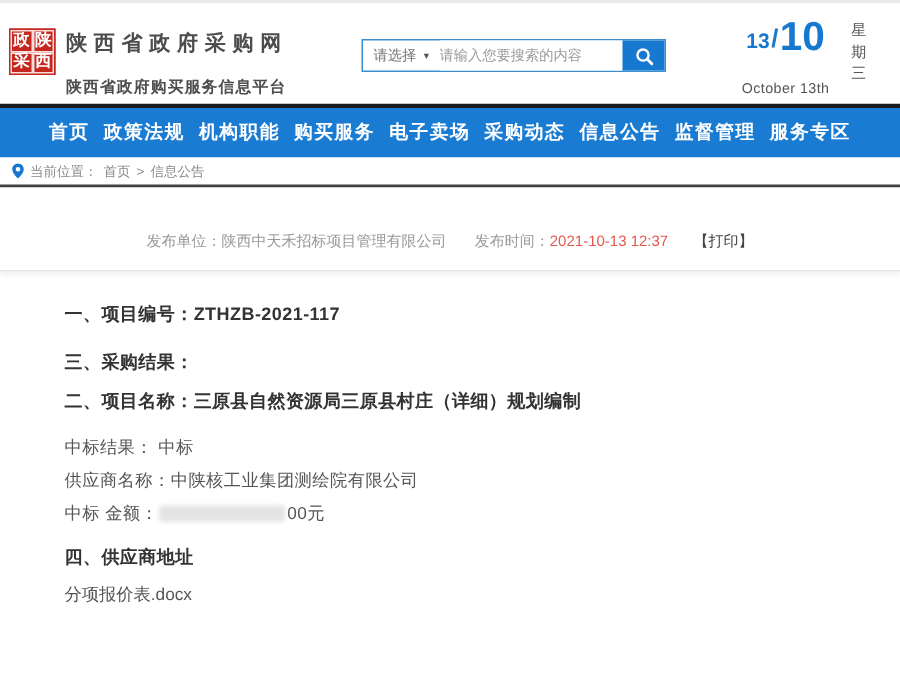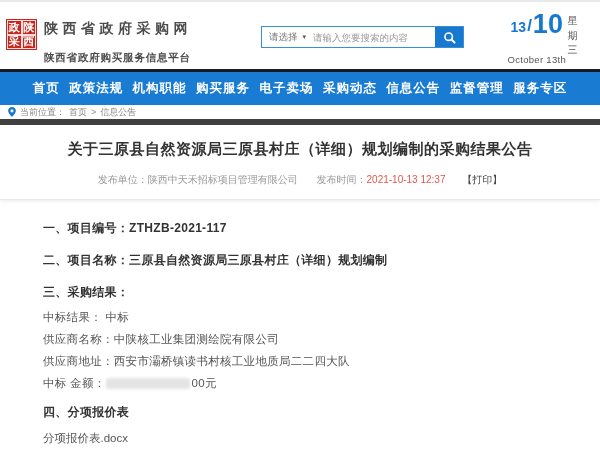--- a/index.html
+++ b/index.html
@@ -10,51 +10,51 @@
   
   .top-header { position:relative; height:67px; background:#fff; }
   .logo { position:absolute; left:6px; top:17px; width:31px; height:31px; background:#c5271f;
           border:1px solid #c5271f; display:grid; grid-template-columns:1fr 1fr; grid-template-rows:1fr 1fr; }
   .logo span { display:flex; align-items:center; justify-content:center; color:#fff; font-weight:bold;
                font-size:11px; line-height:1; border:0.5px solid rgba(255,255,255,.85); }
   .site-titles { position:absolute; left:44px; top:18px; }
   .site-title { font-size:14px; font-weight:bold; color:#4d4d4d; letter-spacing:4.5px; white-space:nowrap;text-align:center; }
   .site-subtitle { font-size:10.5px; font-weight:bold; color:#4d4d4d; letter-spacing:0.8px; margin-top:13px; white-space:nowrap; }
 
-  .search-group { position:absolute; left:261px; top:24px; width:203px; height:22px; display:flex;
+  .search-group { position:absolute; left:241px; top:24px; width:203px; height:22px; display:flex;
                   border:1px solid #3a8ed2; background:#fff; }
   .search-select { display:flex; align-items:center; gap:5px; padding:0 7px 0 7px; font-size:9.5px; color:#777;
                    cursor:pointer; white-space:nowrap; }
   .caret { font-size:7px; color:#555; }
   .search-input { flex:1; border:none; outline:none; font-size:9.5px; color:#333; min-width:0;
                   font-family:"Liberation Sans","DejaVu Sans",sans-serif; }
   .search-input::placeholder { color:#9a9a9a; }
   .search-btn { width:28px; background:#1778cf; border:none; display:flex; align-items:center;
                 justify-content:center; cursor:pointer; }
 
   .date-block { position:absolute; right:22px; top:9px; display:flex; align-items:flex-start; }
   .date-nums { text-align:center; }
   .date-line { display:flex; align-items:flex-end; justify-content:center; color:#1778cf; font-weight:bold; }
   .d-day { font-size:14px; line-height:1.6; }
   .d-sep { font-size:17px; line-height:1.35; margin:0 1px; }
   .d-month { font-size:27px; line-height:1; }
   .date-en { font-size:9.5px; color:#555; margin-top:16px; letter-spacing:0.3px; white-space:nowrap; }
-  .weekday { margin-left:1px; margin-top:3px; width:11px; font-size:10px; color:#555;
+  .weekday { margin-left:14px; margin-top:3px; width:11px; font-size:10px; color:#555;
              word-break:break-all; line-height:1.45; text-align:center; }
 
   
   .nav-strip { height:3px; background:#191a22; }
   .main-nav { height:33px; background:#1a7bd3; display:flex; align-items:center;
               justify-content:space-around; padding:0 28px; }
   .main-nav a { color:#fff; font-size:12.5px; font-weight:bold; text-decoration:none; white-space:nowrap;
                 letter-spacing:1px; cursor:pointer; }
 
   
   .breadcrumb { height:20px; display:flex; align-items:center; padding-left:8px; gap:4px;
-                font-size:9px; color:#8a8a8a; background:#fff; border-bottom:6px solid #404040; }
+                font-size:9px; color:#8a8a8a; background:#fff; border-bottom:2px solid #404040; }
   .crumb-link { color:#8a8a8a; cursor:pointer; }
 
   
   .title-card { background:#fff; padding-top:15px; padding-bottom:12px; text-align:center;
                 border-bottom:1px solid #e8e8e8; box-shadow:0 2px 3px rgba(0,0,0,.06); }
   .article-title { font-size:15px; font-weight:bold; color:#333; letter-spacing:0.5px; }
   .article-meta { margin-top:14px; font-size:10px; color:#999; }
   .article-meta .v { color:#999; }
   .meta-time { color:#e2574c; margin-right:14px; }
   .print-btn { color:#444; cursor:pointer; }
@@ -131,36 +131,34 @@
     <svg width="8" height="10" viewBox="0 0 10 13">
       <path d="M5 0C2.2 0 0 2.2 0 5c0 3.5 5 8 5 8s5-4.5 5-8C10 2.2 7.8 0 5 0zm0 7A2 2 0 1 1 5 3a2 2 0 0 1 0 4z" fill="#1778cf"></path>
     </svg>
     <span>当前位置：</span>
     <span class="crumb-link">首页</span>
     <span>&gt;</span>
     <span class="crumb-link">信息公告</span>
   </div>
 
   <div class="title-card">
-    <div class="article-title">关于三原县自然资源局三原县村庄（详细）规划编制的采购结果公告</div>
     <div class="article-meta">
       <span>发布单位：</span><span class="v">陕西中天禾招标项目管理有限公司</span><span class="meta-gap"></span>
       <span>发布时间：</span><span class="meta-time">2021-10-13 12:37</span>
       <span class="print-btn">【打印】</span>
     </div>
   </div>
 
   <div class="content">
     <div class="sec-line mb14">一、项目编号：ZTHZB-2021-117</div>
+    <div class="sec-line mb8">三、采购结果：</div>
     <div class="sec-line mb14">二、项目名称：三原县自然资源局三原县村庄（详细）规划编制</div>
-    <div class="sec-line mb8">三、采购结果：</div>
     <div class="body-line mb6">中标结果： 中标</div>
     <div class="body-line mb6">供应商名称：中陕核工业集团测绘院有限公司</div>
-    <div class="body-line mb6">供应商地址：西安市灞桥镇读书村核工业地质局二二四大队</div>
     <div class="body-line mb12">
       <span>中标 金额：</span><span class="amount-blur"></span><span>00元</span>
     </div>
-    <div class="sec-line mb6">四、分项报价表</div>
+    <div class="sec-line mb6">四、供应商地址</div>
     <div class="mb10"><span class="doc-link">分项报价表.docx</span></div>
 
   </div>
 
 </div>
 
 </body></html>

